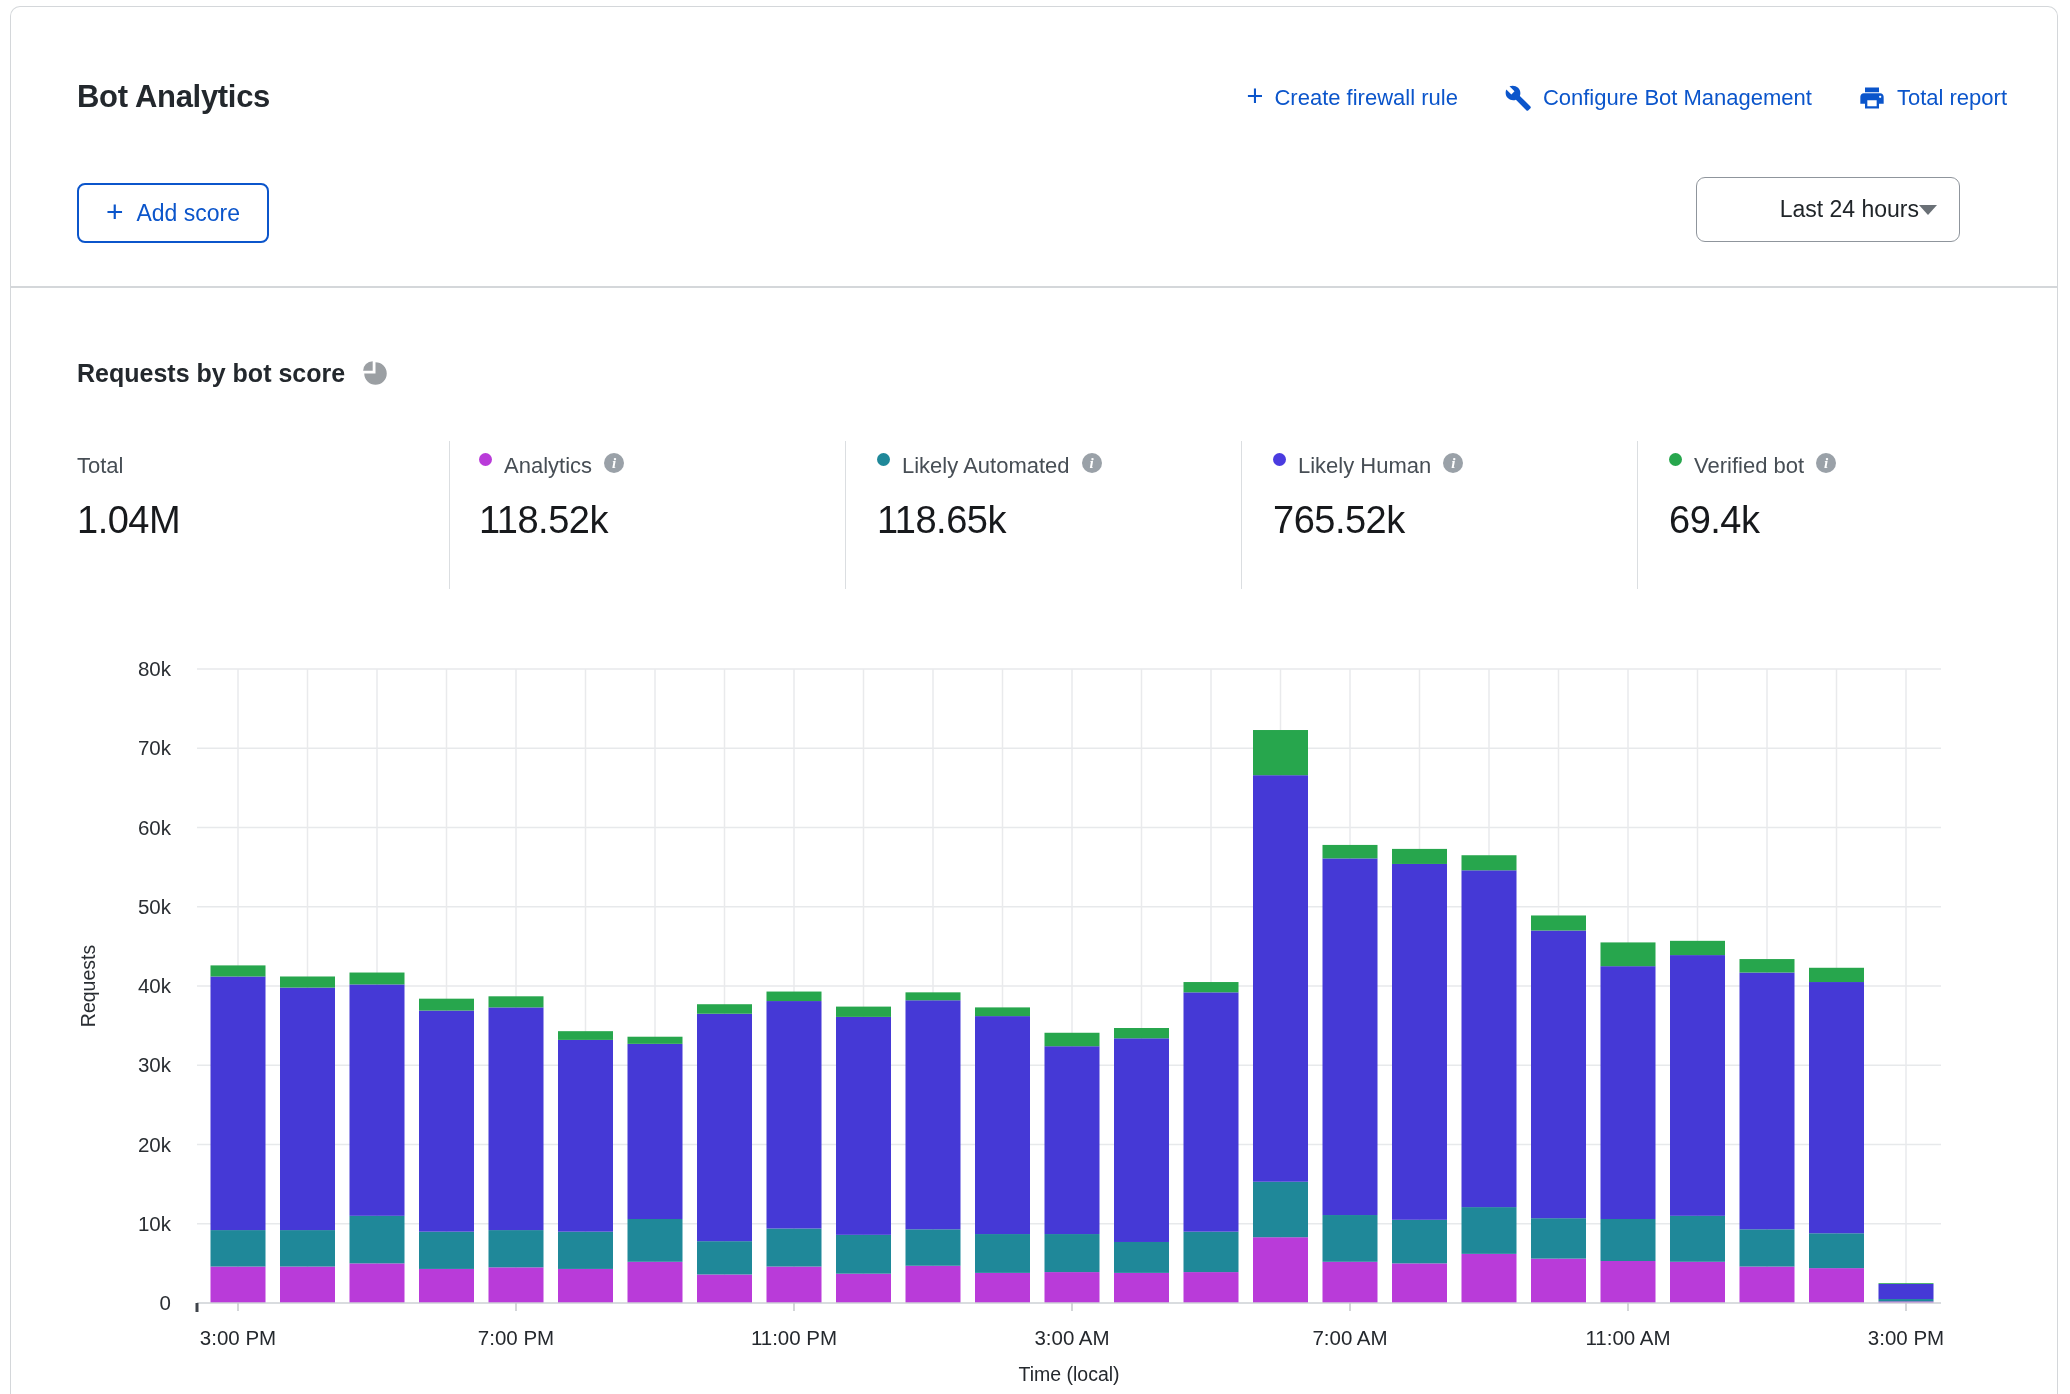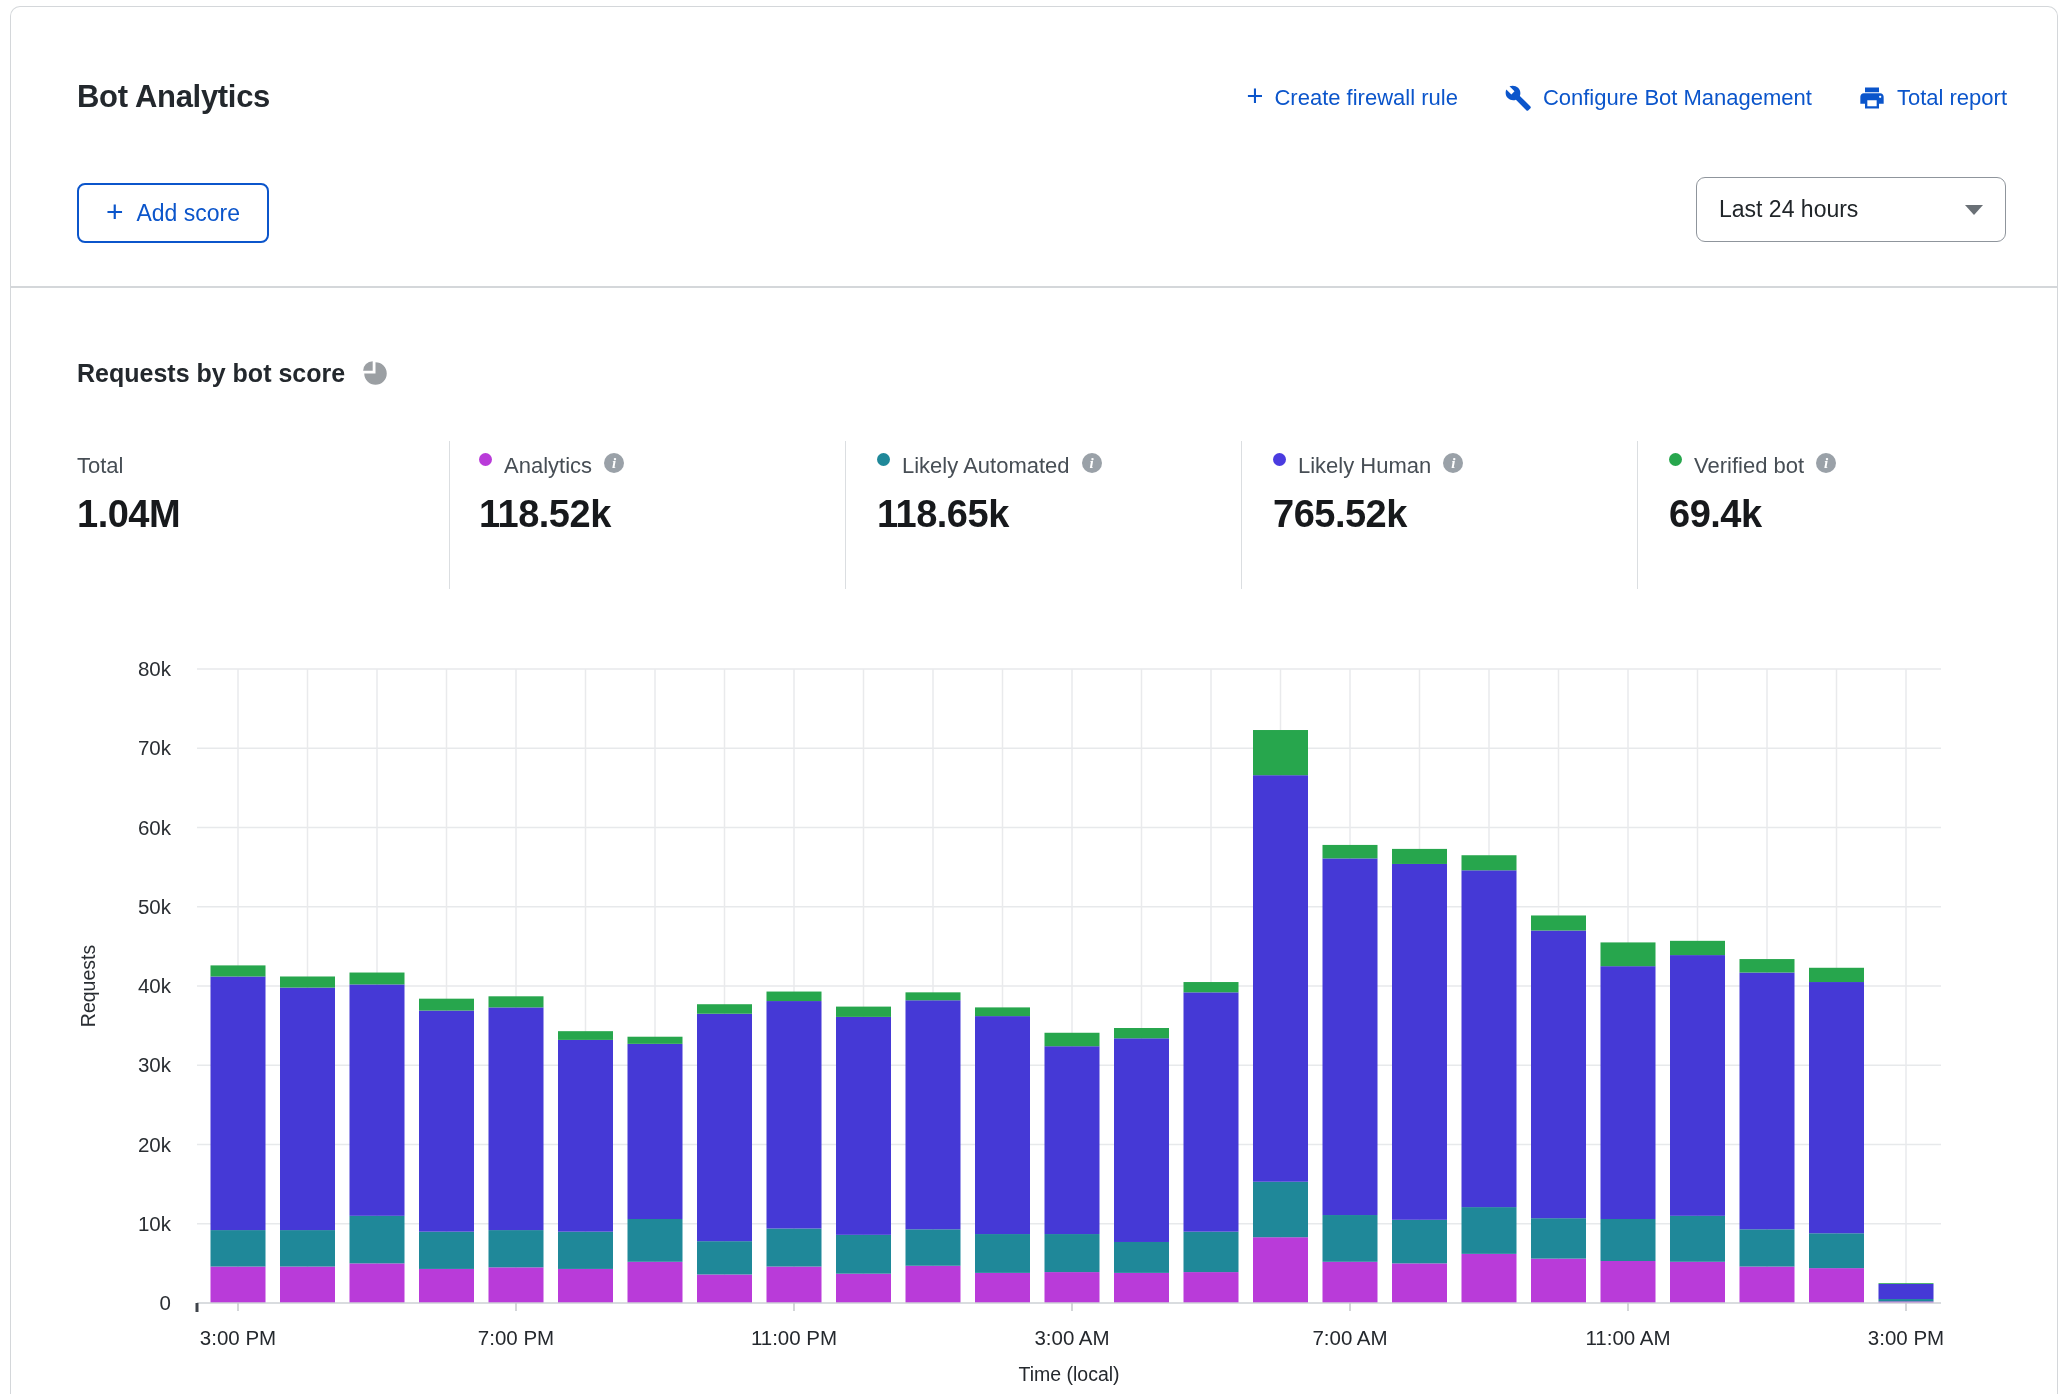--- a/index.html
+++ b/index.html
@@ -19,39 +19,39 @@
   .actions{position:absolute;top:76px;right:50px;display:flex;gap:46px;align-items:center;}
   .action{display:flex;align-items:center;gap:11px;color:var(--blue);font-size:22px;
     text-decoration:none;cursor:pointer;white-space:nowrap;}
   .plus-glyph{font-size:29px;font-weight:500;line-height:1;position:relative;top:-1px;}
   .action svg{width:28px;height:28px;fill:var(--blue);}
   .add-filter{position:absolute;left:66px;top:176px;width:192px;height:60px;
     background:#fff;border:2px solid var(--blue);border-radius:8px;color:var(--blue);
     font-size:23px;font-family:inherit;display:flex;align-items:center;justify-content:center;
     gap:13px;cursor:pointer;}
   .add-filter .plus-glyph{font-size:30px;}
-  .dropdown{position:absolute;left:1685px;top:170px;width:310px;height:65px;
+  .dropdown{position:absolute;left:1685px;top:170px;width:264px;height:65px;
     border:1.5px solid #8f959c;border-radius:9px;background:#fff;display:flex;
-    align-items:center;justify-content:space-between;padding:0 22px;font-size:23px;
+    align-items:center;justify-content:flex-end;padding:0 22px;font-size:23px;
     color:#202529;cursor:pointer;}
   .caret{width:0;height:0;border-left:9px solid transparent;border-right:9px solid transparent;
     border-top:10px solid #6a7076;}
   .hdivider{position:absolute;left:0;right:0;top:279px;height:1.5px;background:var(--border);}
   
   .section-title-row{position:absolute;left:66px;top:352px;display:flex;align-items:center;gap:17px;}
   .section-title-row h2{font-size:25px;font-weight:700;color:var(--text-dark);}
   .stat{position:absolute;top:446px;}
   .stat.s0{left:66px;}  .stat.s1{left:468px;}  .stat.s2{left:866px;}
   .stat.s3{left:1262px;}.stat.s4{left:1658px;}
   .stat-label-row{display:flex;align-items:flex-start;font-size:22px;color:#474e55;}
   .dot{width:13px;height:13px;border-radius:50%;display:inline-block;margin-right:12px;}
   .info{display:inline-block;width:20px;height:20px;border-radius:50%;background:#9aa1a8;
     color:#fff;font-size:15px;line-height:20px;text-align:center;font-weight:700;
     margin-left:12px;font-family:"Liberation Serif",serif;font-style:italic;}
-  .stat-value{margin-top:14px;font-size:38px;font-weight:700;color:#17191c;letter-spacing:-.5px;}
+  .stat-value{margin-top:20px;font-size:38px;font-weight:400;color:#17191c;letter-spacing:-.5px;}
   .vdiv{position:absolute;top:434px;height:148px;width:1px;background:#dbdee1;}
   .vdiv.d0{left:438px;} .vdiv.d1{left:834px;} .vdiv.d2{left:1230px;} .vdiv.d3{left:1626px;}
   #chart{position:absolute;left:0;top:608px;width:2050px;height:782px;}
 </style>
 </head>
 <body>
 
 <div class="card">
 
   <h1 class="page-title">Bot Analytics</h1>

